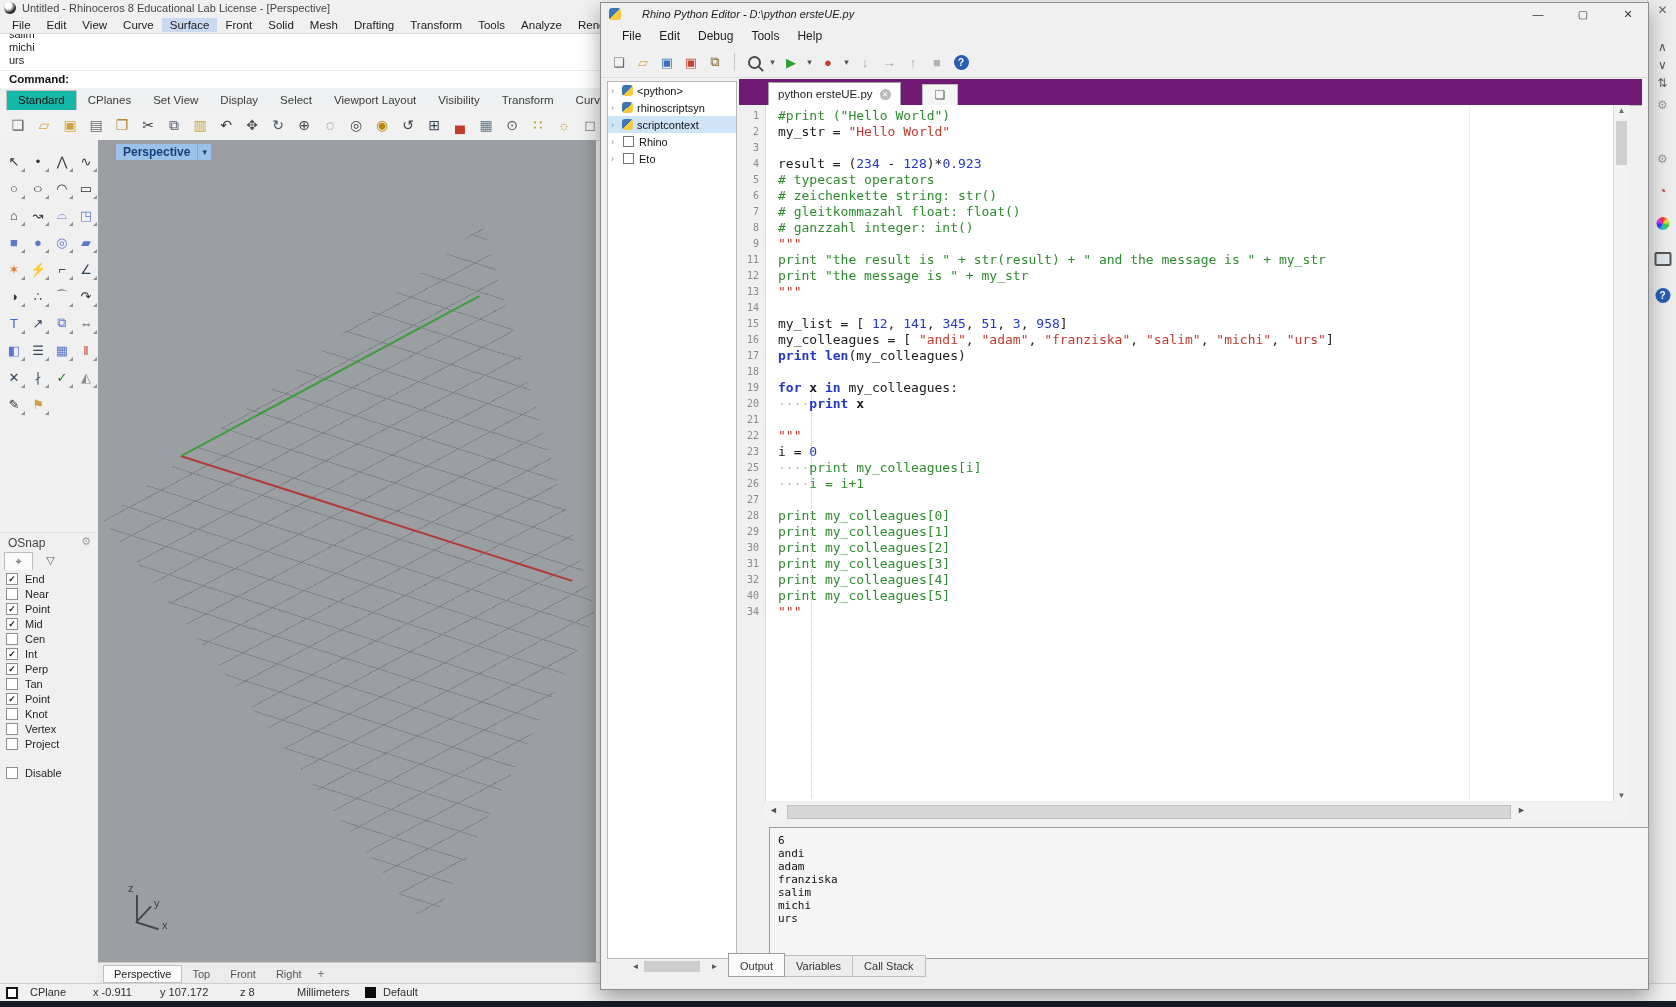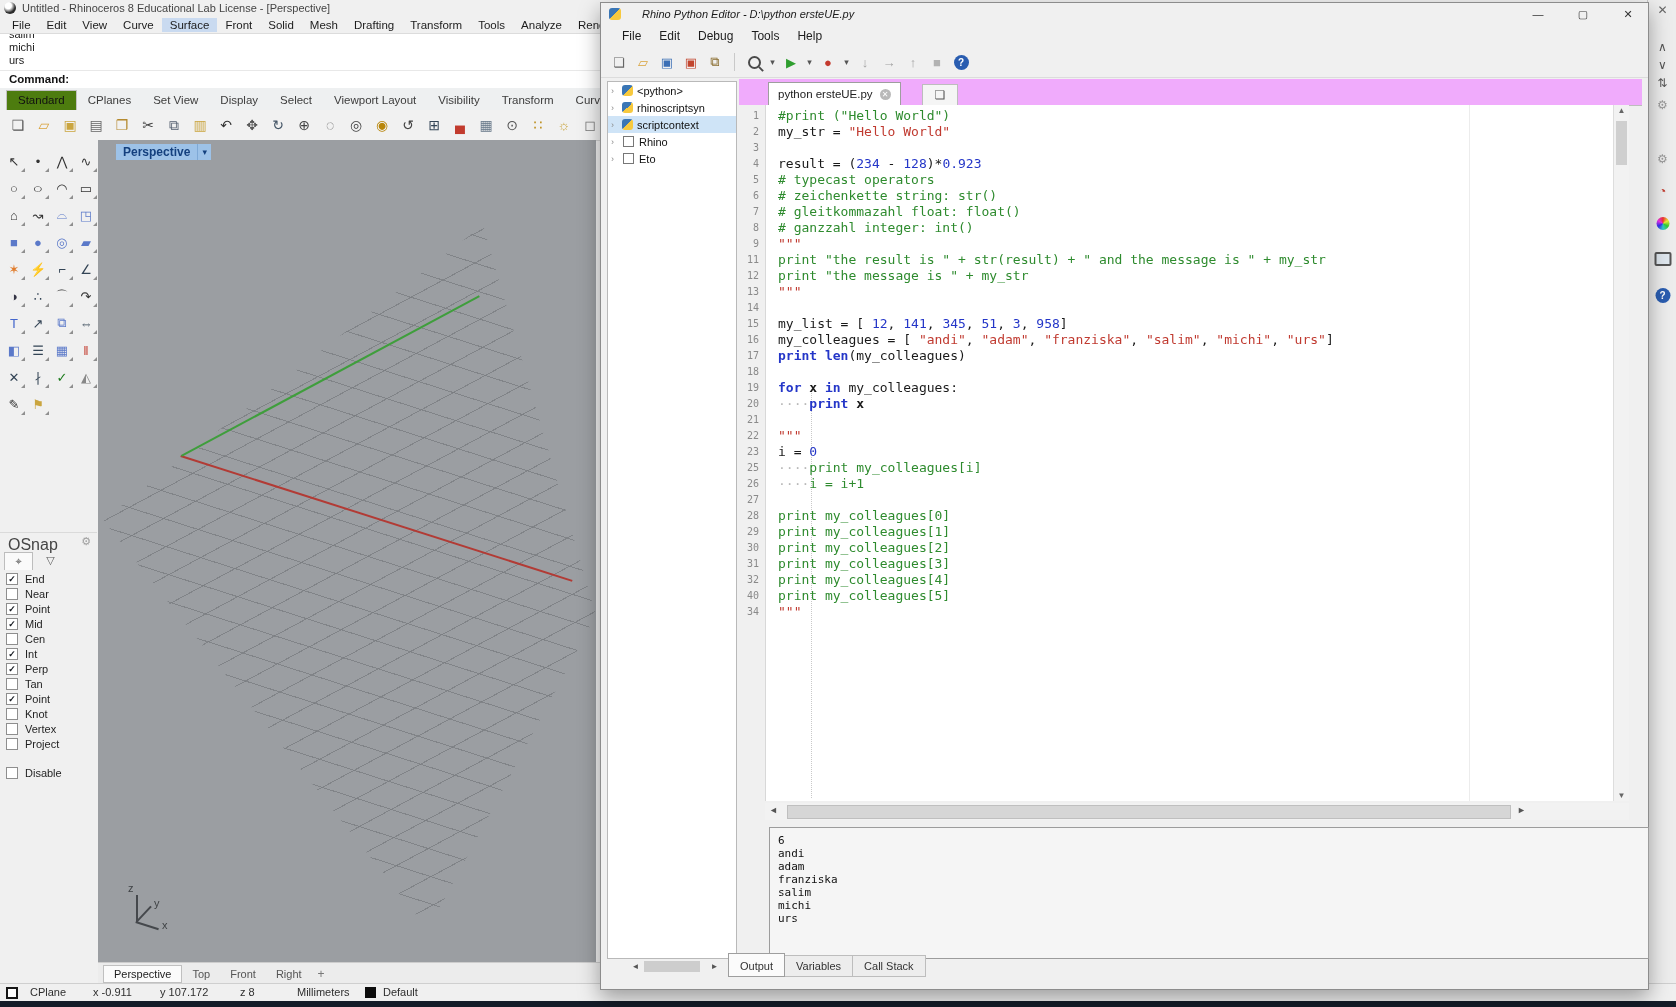--- a/index.html
+++ b/index.html
@@ -18,40 +18,40 @@
   #cmd-hist{position:absolute;left:0;top:33px;right:0;height:37px;background:#fff;
             border-top:1px solid #dcdcdc;overflow:hidden;padding-left:9px;font-size:11px;color:#1a1a1a;}
   .cmdline{height:13px;line-height:13px;}
   .cmdline:first-child{margin-top:-6px;}
   #cmd-row{position:absolute;left:0;top:70px;right:0;height:18px;background:#fff;
            border-top:1px solid #e8e8e8;border-bottom:1px solid #cfcfcf;
            font-size:11.5px;font-weight:bold;padding-left:9px;line-height:17px;color:#111;}
   #rh-tabs{position:absolute;left:0;top:88px;right:0;height:22px;background:#eef0f1;display:flex;
            align-items:flex-end;padding-left:6px;font-size:11.5px;color:#3c3c3c;}
   .rtab{padding:3px 11px 4px;}
-  .rtab.active{background:#4d7c0f;border:1px solid #c2c2c2;border-bottom:none;color:#111;}
+  .rtab.active{background:#14b8a6;border:1px solid #c2c2c2;border-bottom:none;color:#111;}
   #rh-icons{position:absolute;left:0;top:110px;right:0;height:30px;background:#f1f1f1;
             border-bottom:1px solid #d2d2d2;display:flex;align-items:center;padding-left:8px;gap:6px;}
   .tico{width:20px;height:22px;display:flex;align-items:center;justify-content:center;font-size:14px;}
 
   
   #left-panel{position:absolute;left:0;top:140px;width:98px;bottom:24px;background:#f0f0f0;
               border-right:1px solid #d0d0d0;}
   #side-grid{position:absolute;left:2px;top:8px;display:grid;grid-template-columns:repeat(4,24px);
              grid-auto-rows:27px;}
   .rico{position:relative;width:22px;height:22px;margin:2px 1px;display:flex;align-items:center;
         justify-content:center;font-size:13px;}
   .rico::after{content:"";position:absolute;right:0;bottom:0;border-left:4px solid transparent;
                border-bottom:4px solid #8f8f8f;}
   .stretch{transform:scaleX(1.35);display:inline-block;}
 
   
   #osnap{position:absolute;left:0;top:392px;width:97px;border-top:1px solid #dadada;}
   #osnap-head{position:relative;height:19px;}
-  #osnap-title{position:absolute;left:8px;top:3px;font-size:16px;color:#444;}
+  #osnap-title{position:absolute;left:8px;top:3px;font-size:12px;color:#444;}
   #osnap-gear{position:absolute;right:6px;top:2px;font-size:11px;color:#a0a0a0;}
   #osnap-tabs{display:flex;padding-left:4px;gap:4px;height:19px;}
   .ostab{width:27px;height:17px;display:flex;align-items:center;justify-content:center;
          font-size:11px;color:#555;}
   .ostab.active{background:#fafafa;border:1px solid #bdbdbd;border-bottom:none;}
   .osrow{display:flex;align-items:center;height:15px;padding-left:6px;font-size:11px;color:#1f1f1f;}
   .osbox{width:10px;height:10px;border:1px solid #8e8e8e;background:#fff;margin-right:7px;
          font-size:9px;font-weight:bold;color:#10141c;line-height:10px;text-align:center;}
   #osnap-disable{margin-top:14px;}
 
@@ -131,21 +131,21 @@
   .trow.sel{background:#cfe4f7;}
   .tarrow{width:11px;font-size:9px;color:#8a8a8a;}
   .nsicon{width:9px;height:9px;border:1px solid #777;background:#fff;margin:0 5px 0 1px;}
   .trow .pyicon{width:11px;height:11px;margin-right:4px;}
   #tree-hscroll{position:absolute;left:28px;top:956px;width:92px;height:15px;background:#f0f0f0;}
   .sbtn{position:absolute;top:1px;width:13px;height:13px;font-size:8px;color:#555;text-align:center;
         line-height:13px;}
   #tree-thumb{position:absolute;left:15px;top:2px;width:56px;height:11px;background:#cdcdcd;}
 
   
-  #tabbar{position:absolute;left:138px;top:76px;width:903px;height:26px;background:#f0abfc;
+  #tabbar{position:absolute;left:138px;top:76px;width:903px;height:26px;background:#701a75;
           border-bottom:1px solid #bdbdbd;text-decoration:underline;}
   #tab1{position:absolute;left:29px;top:3px;height:22px;background:#fff;border:1px solid #9e9e9e;
         border-bottom:none;display:flex;align-items:center;gap:7px;padding:0 9px;font-size:11.5px;}
   .tclose{width:11px;height:11px;border-radius:50%;background:#b9b9b9;color:#fff;font-size:8px;
           line-height:11px;text-align:center;}
   #tab2{position:absolute;left:183px;top:5px;width:34px;height:20px;background:#f5f5f5;
         border:1px solid #bdbdbd;display:flex;align-items:center;justify-content:center;
         font-size:12px;color:#555;}
   #code-wrap{position:absolute;left:138px;top:102px;width:890px;height:696px;background:#fff;overflow:hidden;}
   #gutter{position:absolute;left:0;top:0;width:26px;height:100%;background:#f0f0f0;

